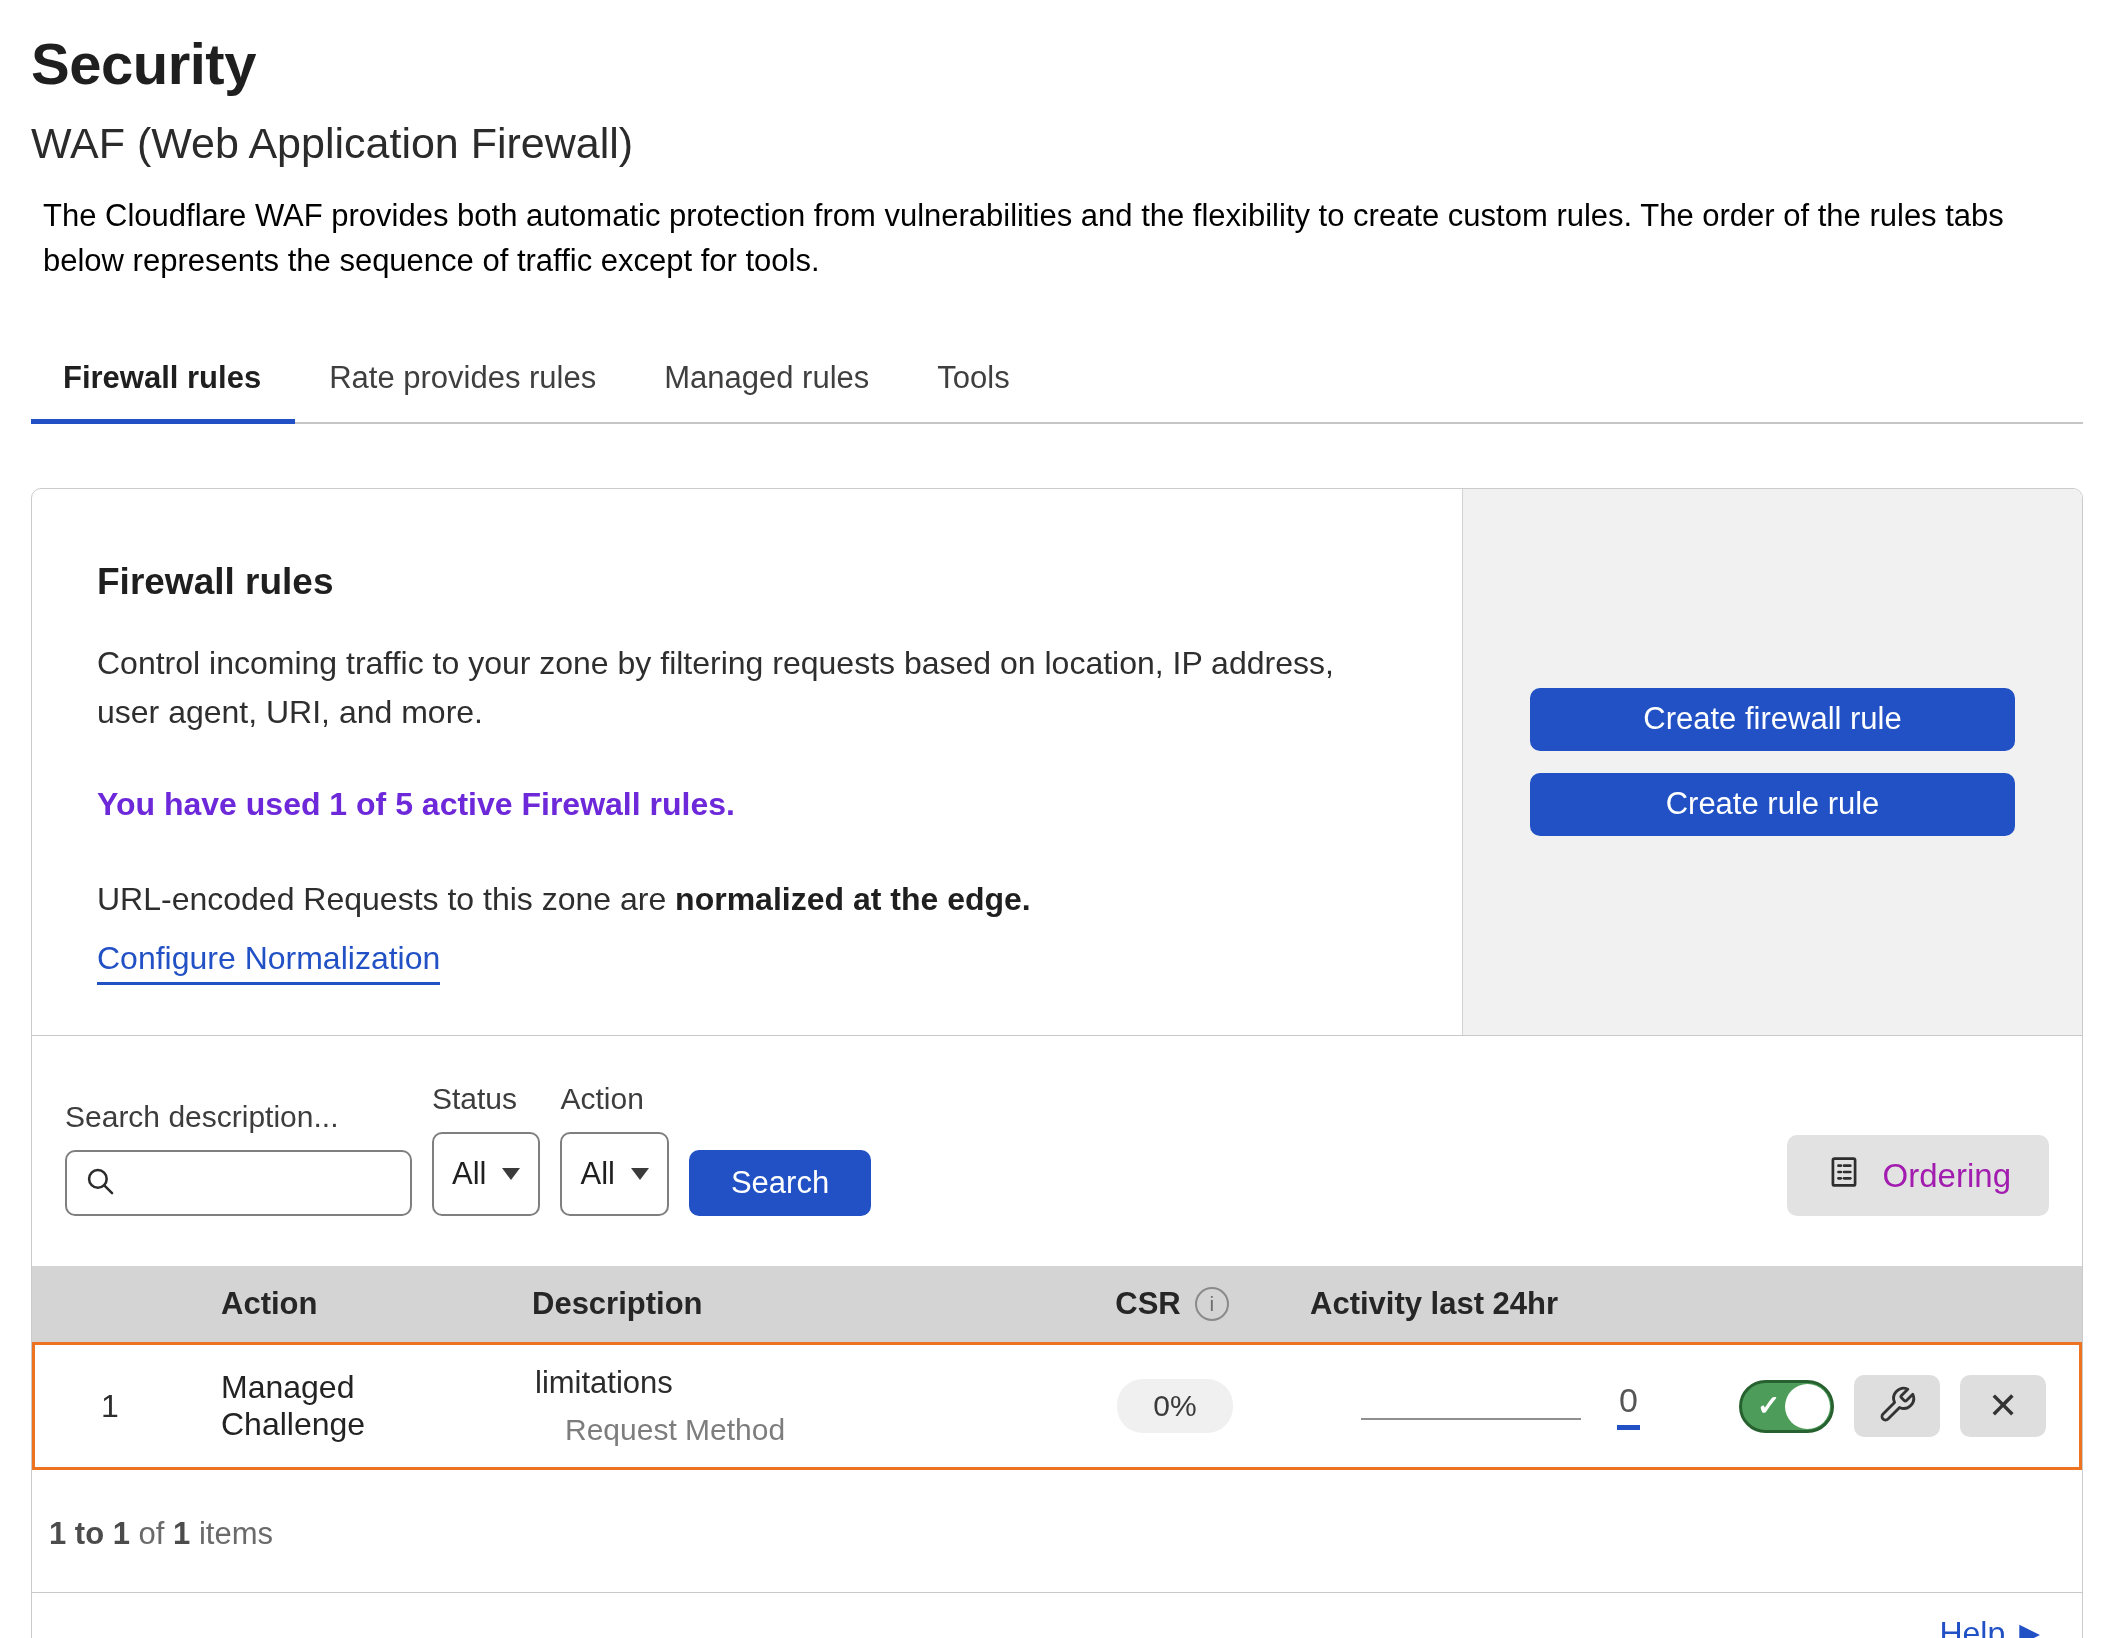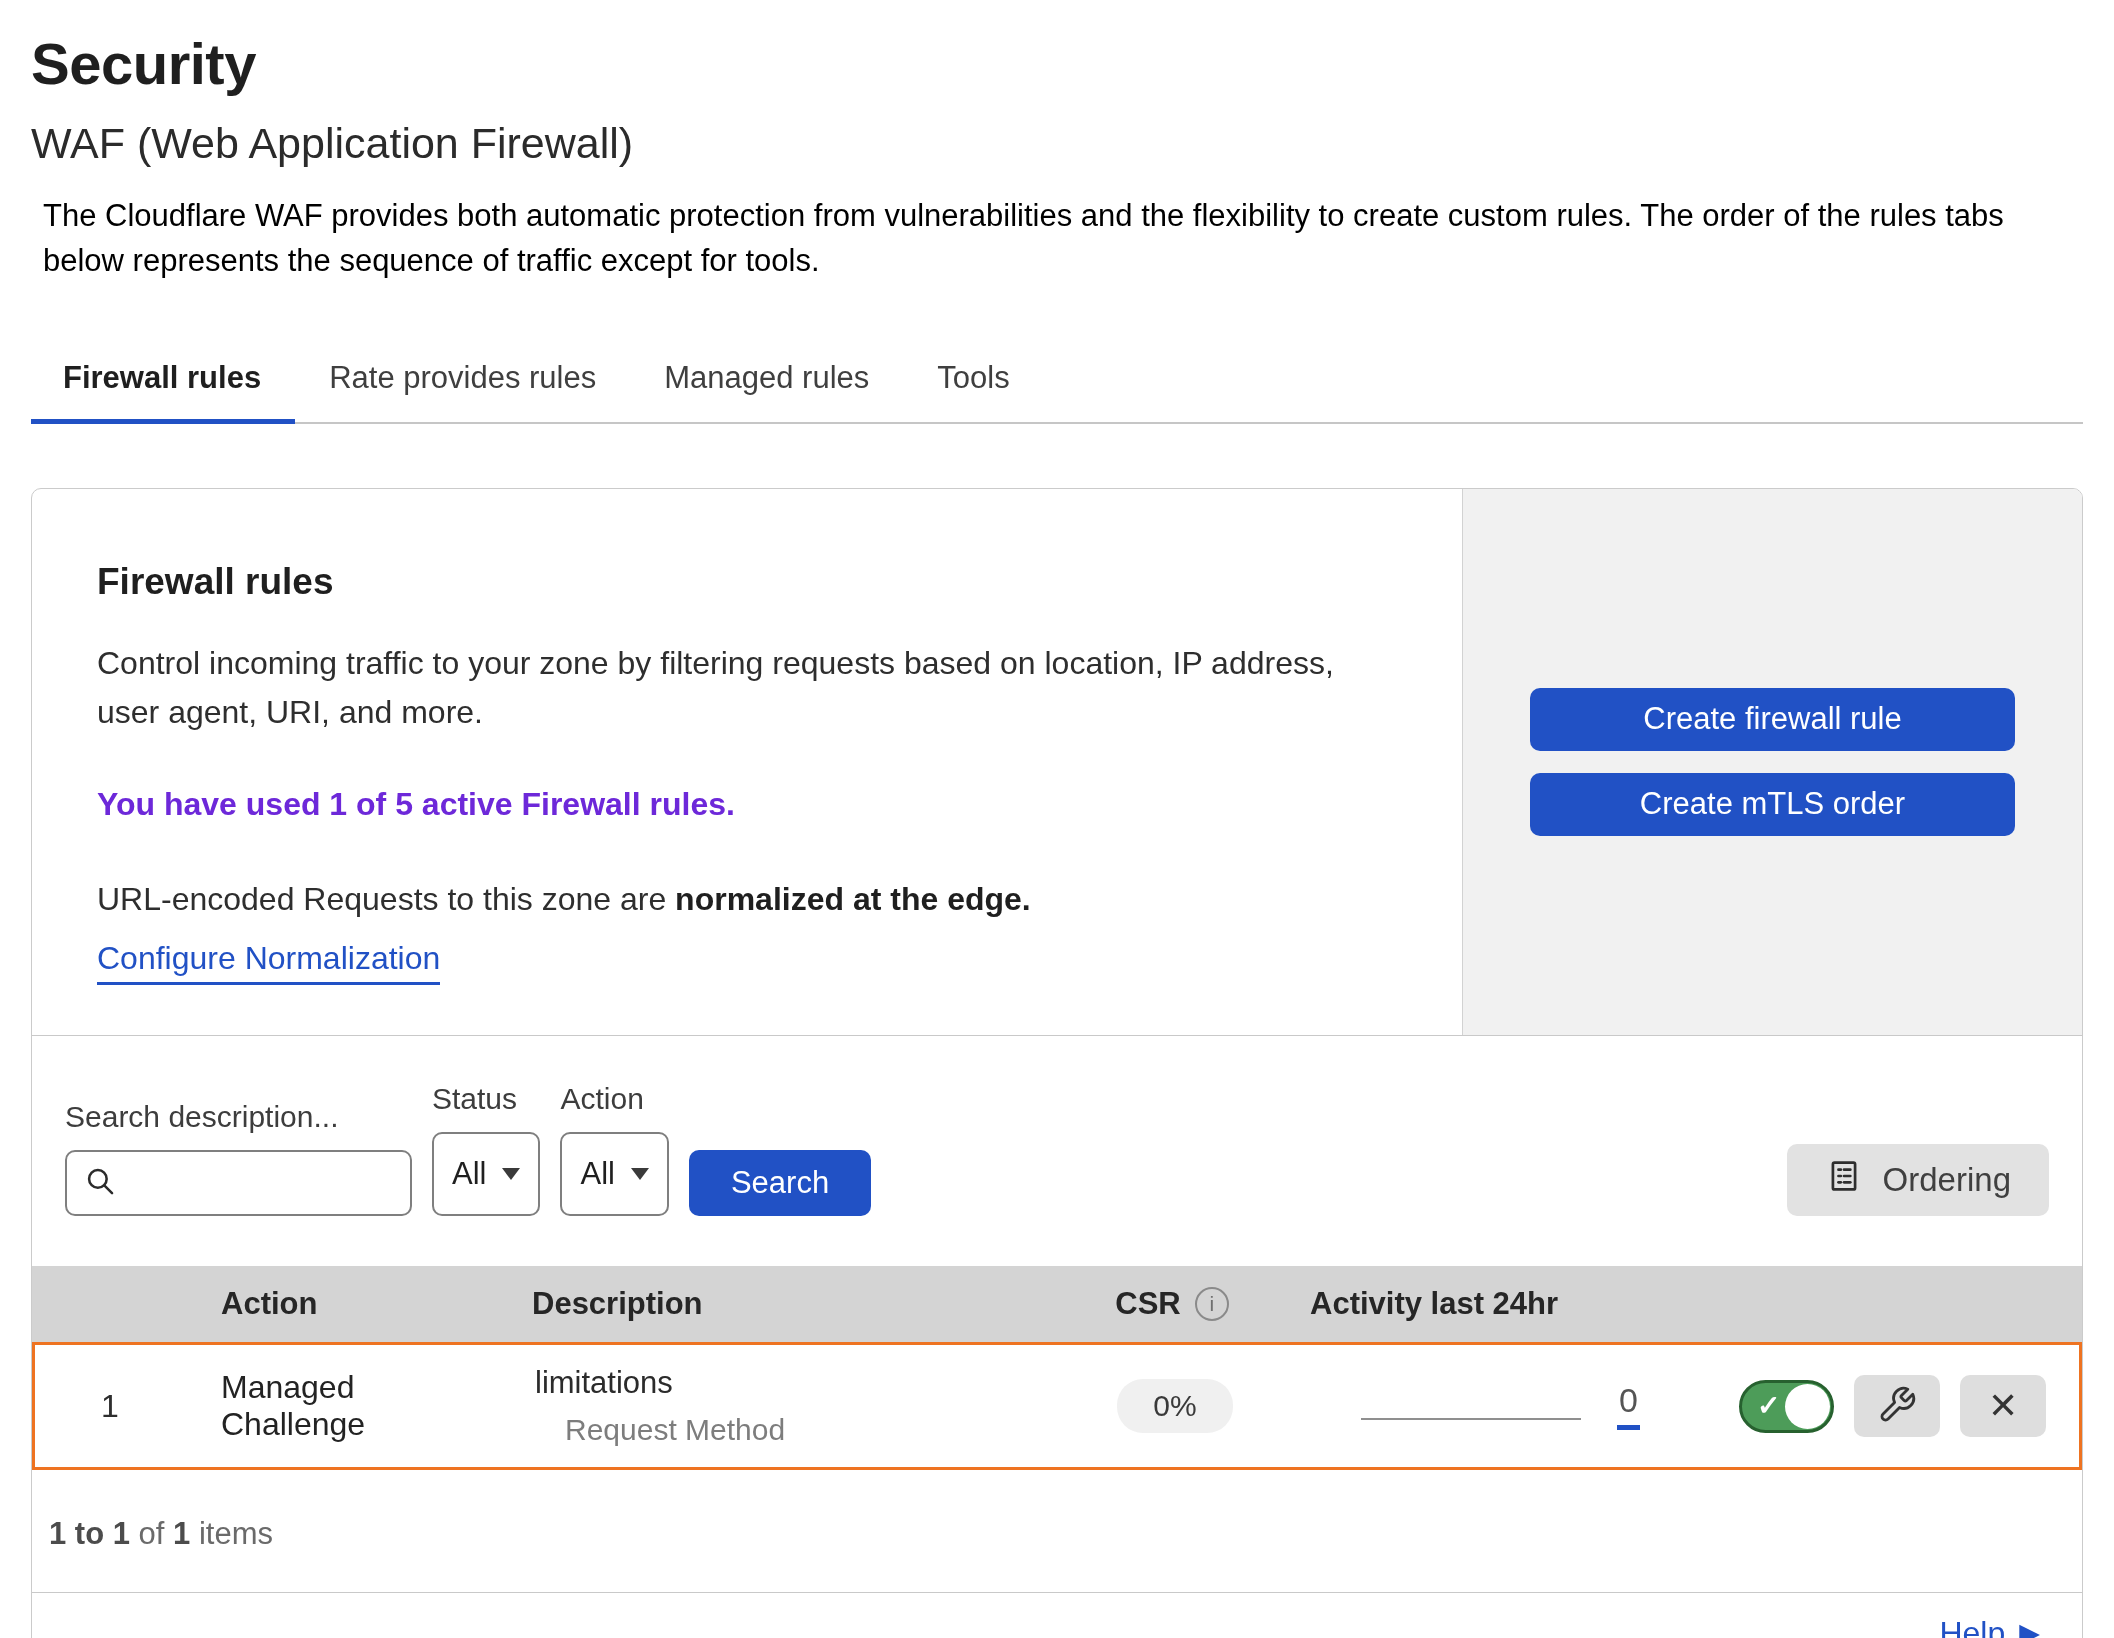--- a/index.html
+++ b/index.html
@@ -93,21 +93,21 @@
     width: 0; height: 0; border-left: 9px solid transparent;
     border-right: 9px solid transparent; border-top: 12px solid #3a3a3a;
   }
   .search-btn {
     height: 66px; padding: 0 42px; background: #2151c5; color: #fff;
     font-size: 31px; border: none; border-radius: 10px; cursor: pointer;
     font-family: "Liberation Sans", sans-serif;
   }
   .filter-spacer { flex: 1; }
   .ordering-btn {
-    height: 72px; padding: 0 38px; background: #e2e2e2; color: #404040;
+    height: 81px; padding: 0 38px; background: #e2e2e2; color: #a21caf;
     font-size: 33px; border: none; border-radius: 10px; cursor: pointer;
     display: flex; align-items: center; gap: 20px;
     font-family: "Liberation Sans", sans-serif;
   }
 
   
   .tgrid {
     display: grid;
     grid-template-columns: 150px 320px 570px 200px 420px 1fr;
     align-items: center;
@@ -197,21 +197,21 @@
     <div class="card-top">
       <div class="card-top-left">
         <h3 class="card-heading">Firewall rules</h3>
         <p class="card-text">Control incoming traffic to your zone by filtering requests based on location, IP address, user agent, URI, and more.</p>
         <div class="usage-line">You have used 1 of 5 active Firewall rules.</div>
         <div class="url-line"><span>URL-encoded Requests to this zone are </span><span class="bold">normalized at the edge.</span></div>
         <span class="config-link">Configure Normalization</span>
       </div>
       <div class="card-top-right">
         <button class="btn-primary">Create firewall rule</button>
-        <button class="btn-primary">Create mTLS order</button>
+        <button class="btn-primary">Create rule rule</button>
       </div>
     </div>
 
     <div class="filter-section">
       <div class="filter-group">
         <span class="filter-label">Search description...</span>
         <div class="search-box">
           <span>
             <svg width="34" height="34" viewBox="0 0 24 24" fill="none" stroke="#2b2b2b" stroke-width="1.8" stroke-linecap="round">
               <circle cx="10.5" cy="10.5" r="6.2"></circle>

